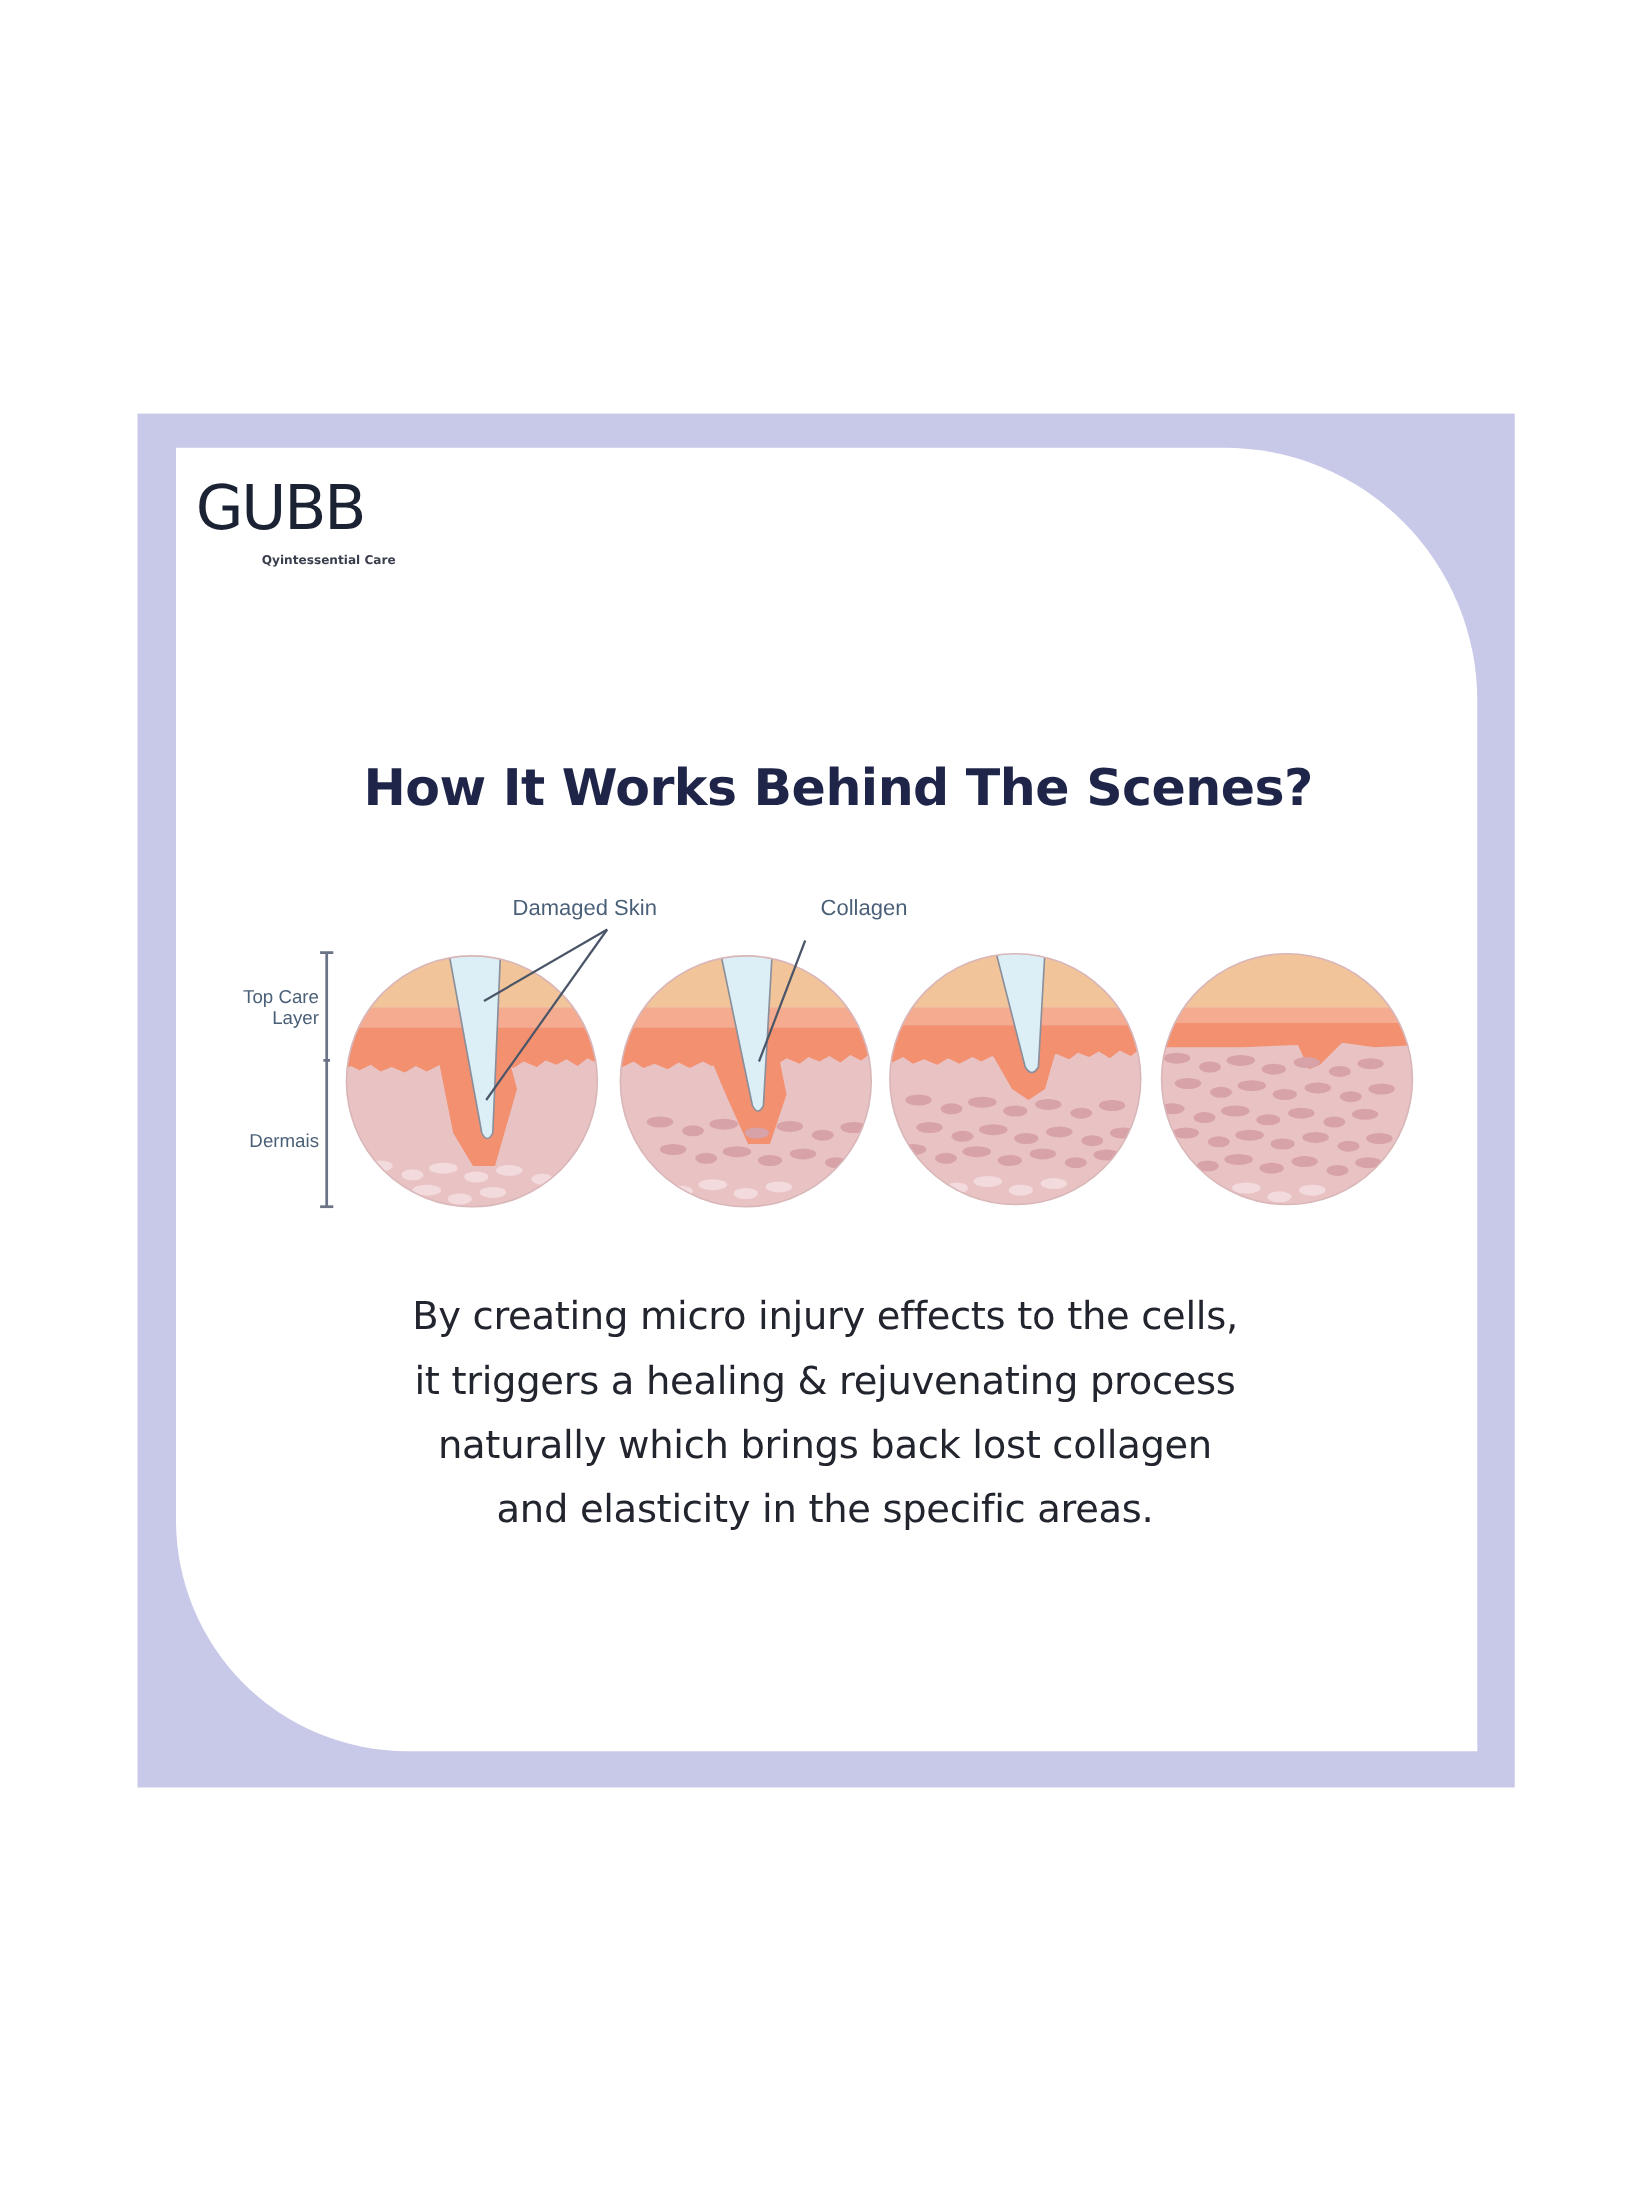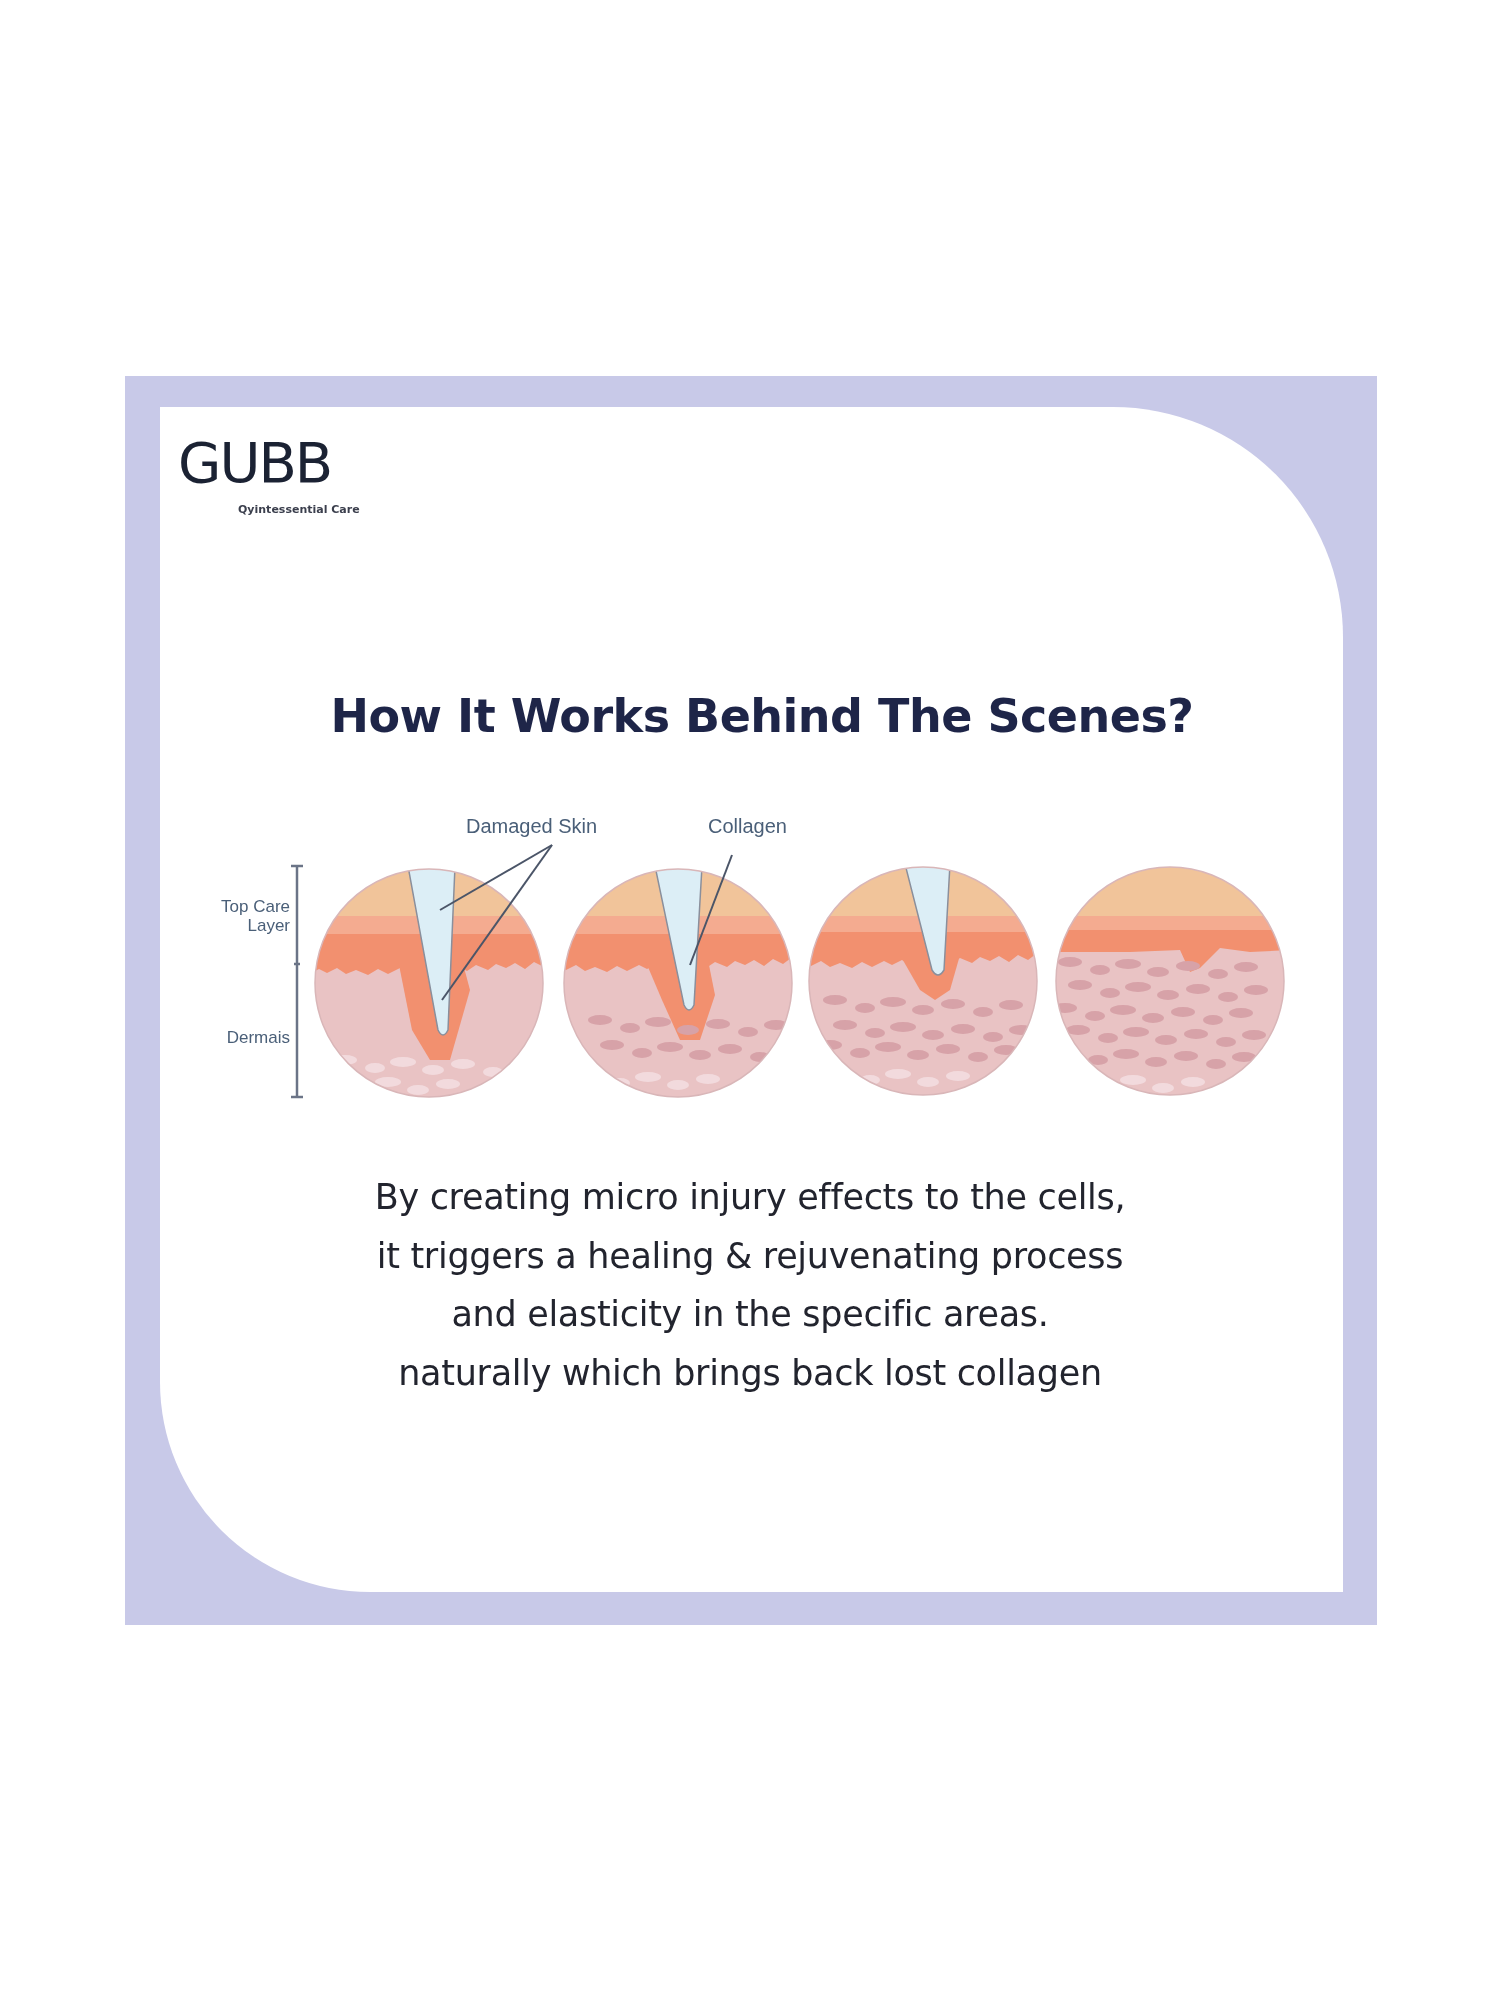--- a/index.html
+++ b/index.html
@@ -176,26 +176,26 @@
   </g>
 
   <g stroke="#4b5568" stroke-width="2">
     <line x1="552" y1="845" x2="440" y2="910"></line>
     <line x1="552" y1="845" x2="442" y2="1000"></line>
     <line x1="732" y1="855" x2="690" y2="965"></line>
   </g>
 </svg>
 
 <div class="diag-label" style="left:466px; top:815px;">Damaged Skin</div>
-<div class="diag-label" style="left:708px; top:815px;">Collagen</div>
+<div class="diag-label" style="left:746px; top:815px;">Collagen</div>
 
 <div class="side-label" style="left:190px; top:897px; width:100px;">
   <div>Top Care</div>
   <div>Layer</div>
 </div>
 <div class="side-label" style="left:190px; top:1028px; width:100px;">Dermais</div>
 
 <div class="body-text">
   <div>By creating micro injury effects to the cells,</div>
   <div>it triggers a healing &amp; rejuvenating process</div>
+  <div>naturally which brings back lost collagen</div>
   <div>and elasticity in the specific areas.</div>
-  <div>naturally which brings back lost collagen</div>
 </div>
 
 </body></html>

